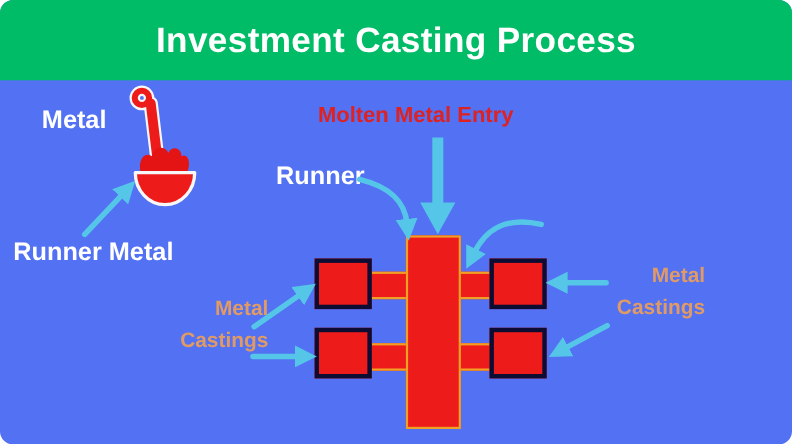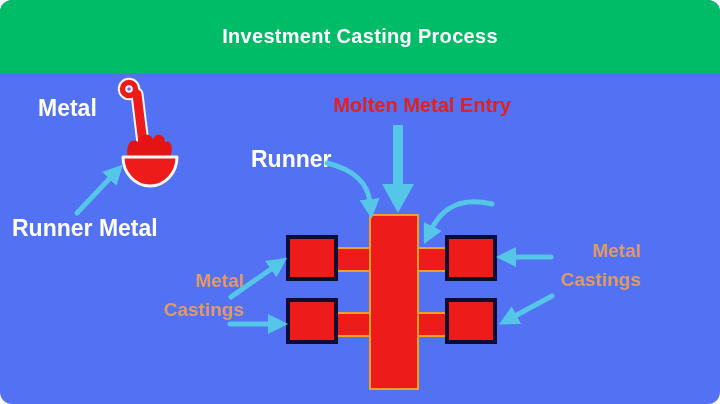--- a/index.html
+++ b/index.html
@@ -7,31 +7,31 @@
     position:relative;width:720px;height:404px;overflow:hidden;
     border-radius:12px;background:var(--background_blue,#5271F3);
     font-family:"Liberation Sans", sans-serif;font-weight:700;
   }
   .header{
     position:absolute;left:0;top:0;width:720px;height:73px;
     background:var(--header_green,#00BC66);
     display:flex;align-items:center;justify-content:center;
   }
   .title{
-    color:var(--label_text_white,#fff);font-size:20px;letter-spacing:.3px;margin:0;
+    color:var(--label_text_white,#fff);font-size:32px;letter-spacing:.3px;margin:0;
     font-weight:700;
   }
   .lbl{position:absolute;white-space:nowrap;}
   .lbl-white{color:var(--label_text_white,#fff);font-size:23px;}
   .lbl-ladle{left:38px;top:95px;}
   .lbl-molten{left:12px;top:215px;}
   .lbl-runner{left:251px;top:146px;}
   .lbl-gate{left:494px;top:189px;}
   .lbl-entry{
-    position:absolute;left:289px;top:94px;width:222px;text-align:right;
+    position:absolute;left:289px;top:94px;width:222px;text-align:left;
     color:var(--entry_text_red,#DE2121);font-size:20px;white-space:nowrap;
   }
   .lbl-castings{
     position:absolute;text-align:right;color:var(--castings_text_orange,#E09A66);
     font-size:19px;line-height:29px;
   }
   .lbl-castings-left{left:148px;top:266px;width:96px;}
   .lbl-castings-right{left:541px;top:236px;width:100px;}
   .shape{position:absolute;box-sizing:border-box;background:var(--metal_red,#EE1B1B);}
   .mold-outline{border:2px solid var(--mold_outline_orange,#F0A125);}

